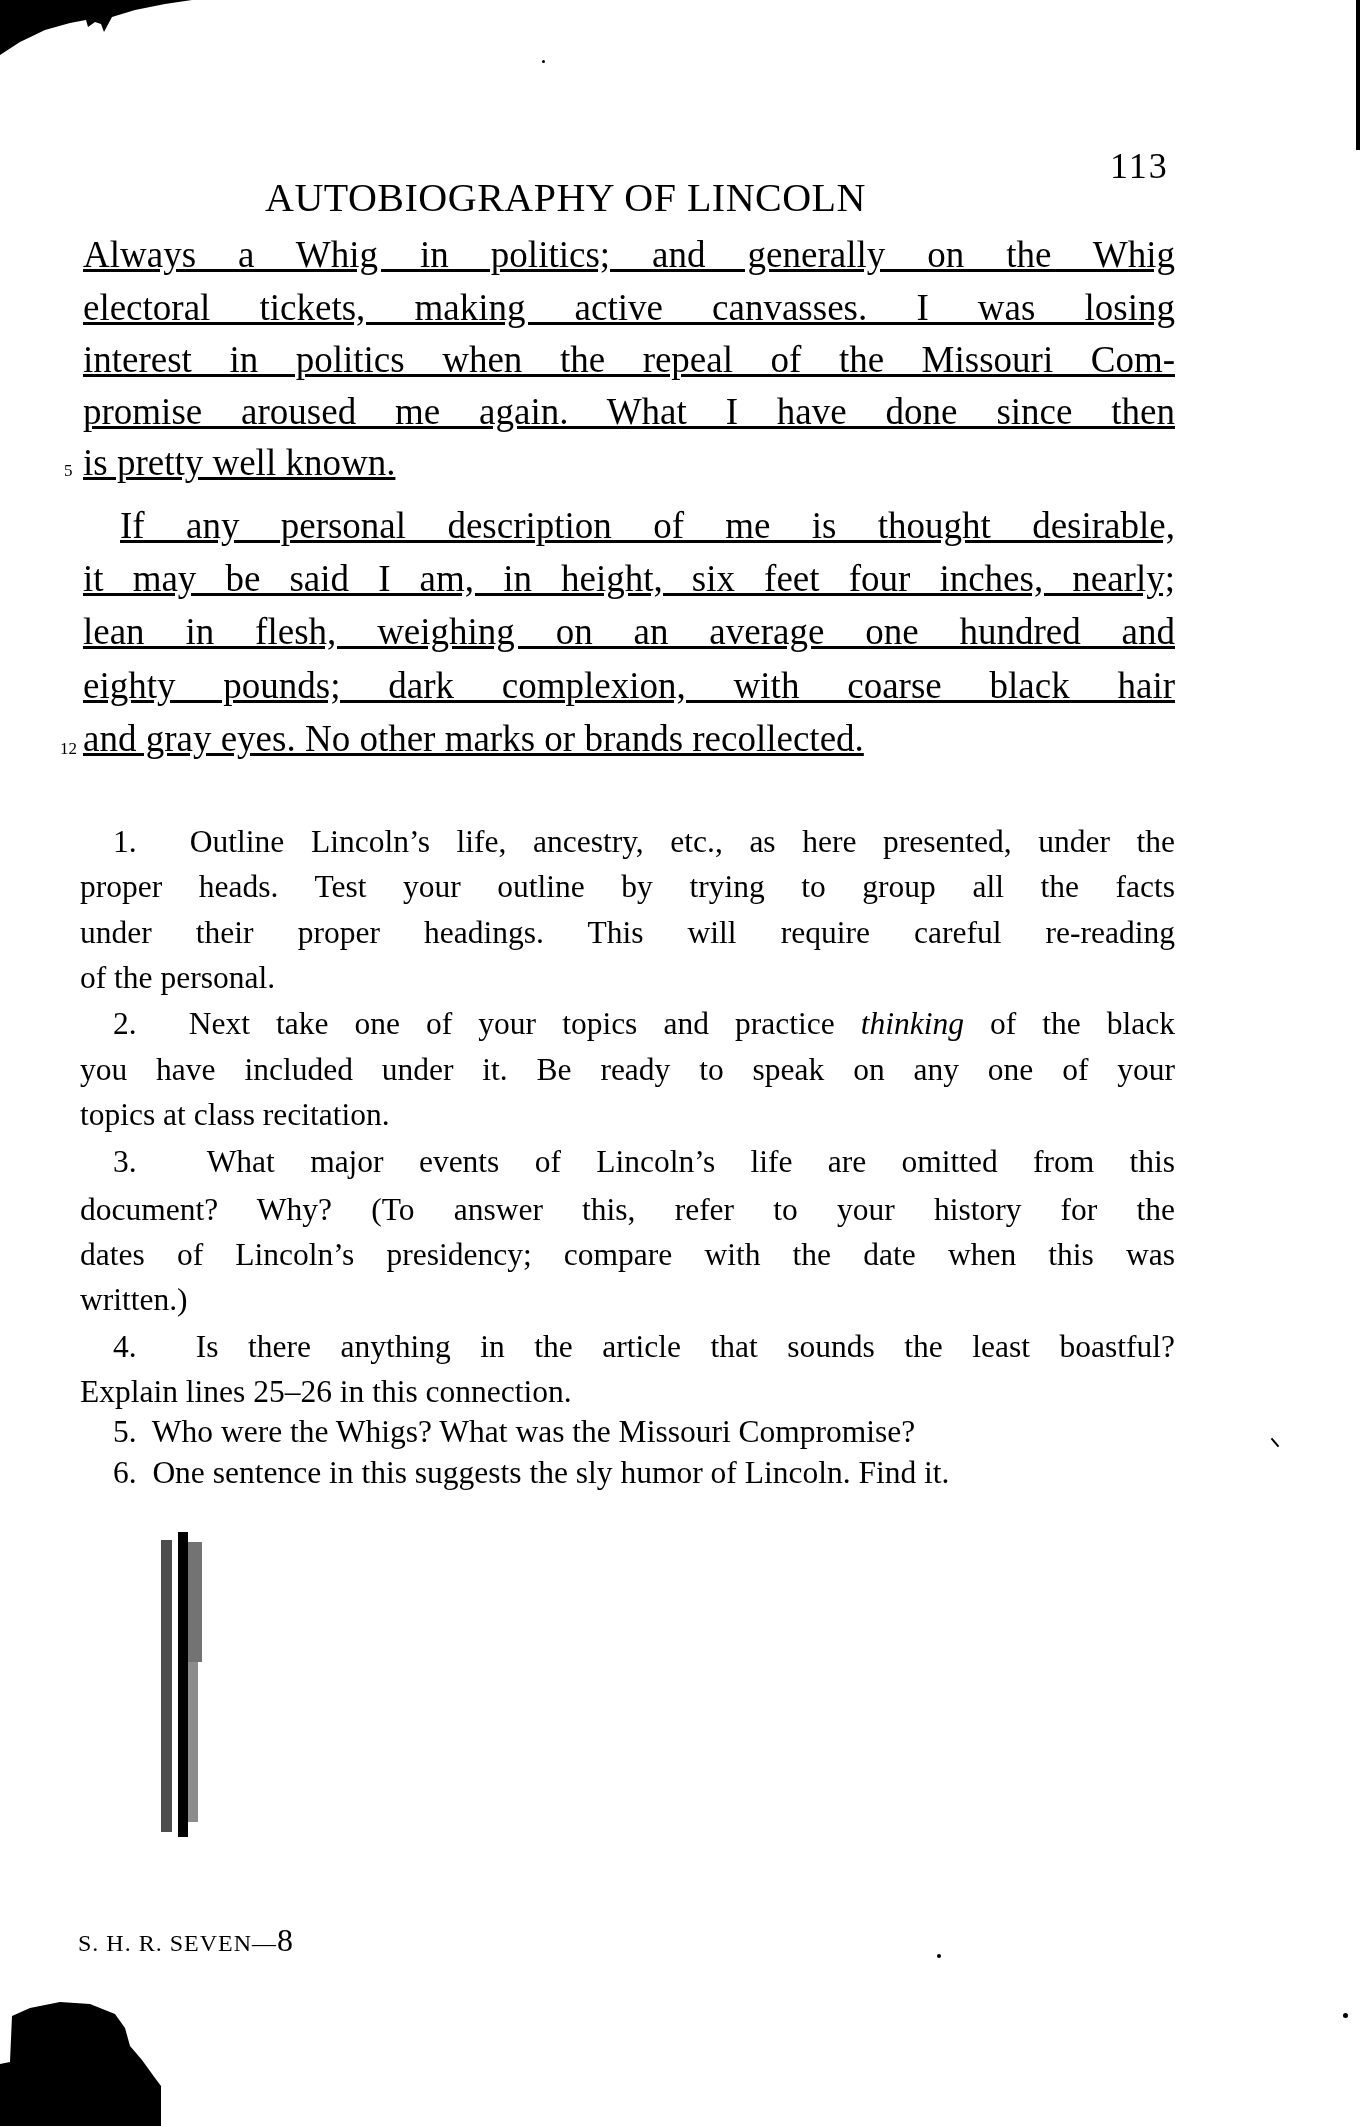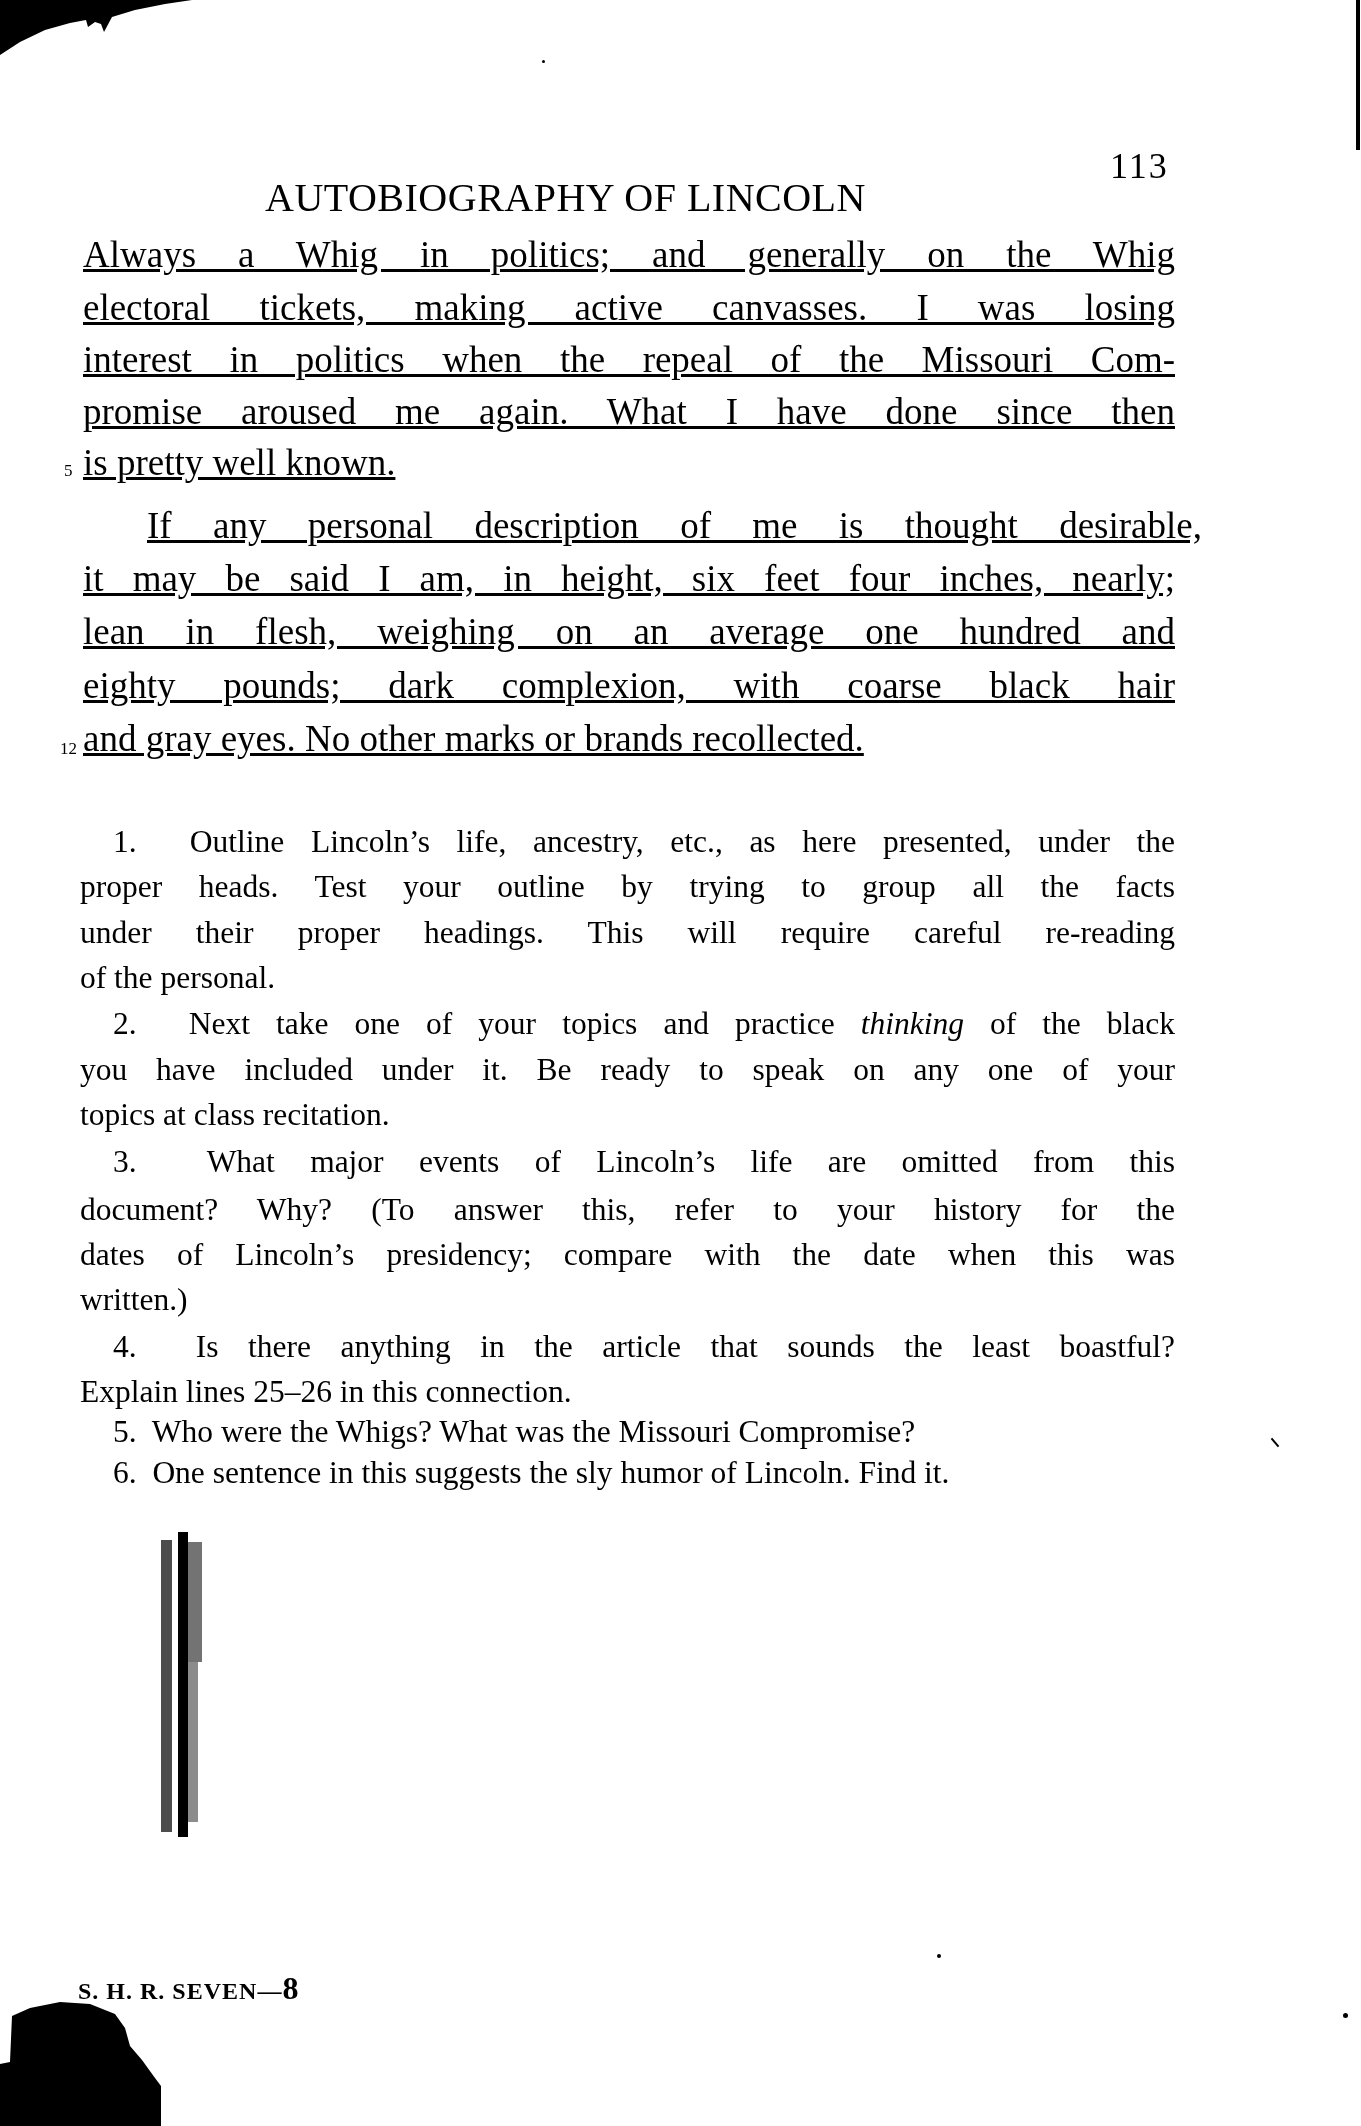--- a/index.html
+++ b/index.html
@@ -3,27 +3,27 @@
 <meta charset="utf-8">
 <style>
   html, body { margin:0; padding:0; background:#ffffff; }
   body { width:1361px; height:2126px; position:relative; overflow:hidden; color:#000; font-family:"Liberation Serif","DejaVu Serif",serif; }
   .abs { position:absolute; }
   .running-head { left:265px; top:138px; font-size:40px; letter-spacing:0.5px; white-space:nowrap; line-height:1;margin-top:40px; }
   .page-num { left:1110px; top:148px; font-size:36px; letter-spacing:2px; line-height:1; font-variant:oldstyle-nums; }
   .line { position:absolute; white-space:nowrap; line-height:1; }
   .body-line { font-size:37px; left:83px; width:1092px; height:44px; text-align:justify; text-align-last:justify;text-decoration:underline; }
   .body-line.last { text-align-last:left; }
-  .body-line.indent { left:120px; width:1055px;margin-left:27px; }
+  .body-line.indent { left:120px; width:1055px; }
   .lnum { position:absolute; font-size:17px; line-height:1; }
   .q-line { font-size:31.5px; left:80px; width:1095px; height:36px; text-align:justify; text-align-last:justify; }
   .q-line.last { text-align-last:left; }
   .q-line.indent { left:113px; width:1062px; }
   .q-line em { font-style:italic; }
-  .footer { left:78px; top:1972px; font-size:24px; font-weight:bold; letter-spacing:1px; line-height:1; white-space:nowrap; }
+  .footer { left:78px; top:1924px; font-size:24px; font-weight:normal; letter-spacing:1px; line-height:1; white-space:nowrap; }
   .footer .big { font-size:32px; }
   svg.mark { position:absolute; }
 </style>
 </head>
 <body>
 
 <svg class="mark" style="left:0;top:0" width="200" height="60" viewBox="0 0 200 60">
   <path d="M0,0 L192,0 L165,4 L135,10 L112,17 L104,32 L101,24 L95,22 L88,27 L86,20 L70,23 L45,30 L20,42 L0,55 Z" fill="#000"></path>
 </svg>
 <div class="abs" style="left:542px;top:60px;width:3px;height:3px;background:#000;border-radius:50%"></div>

